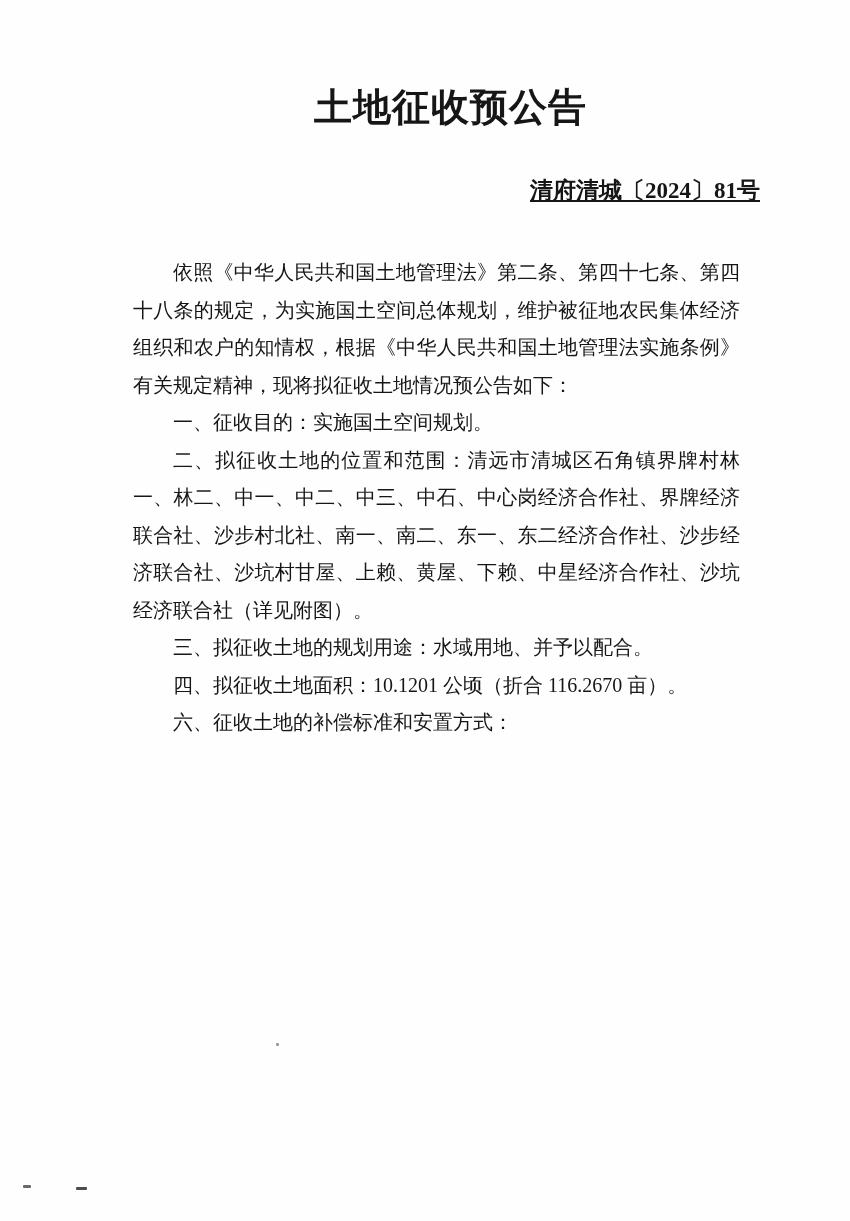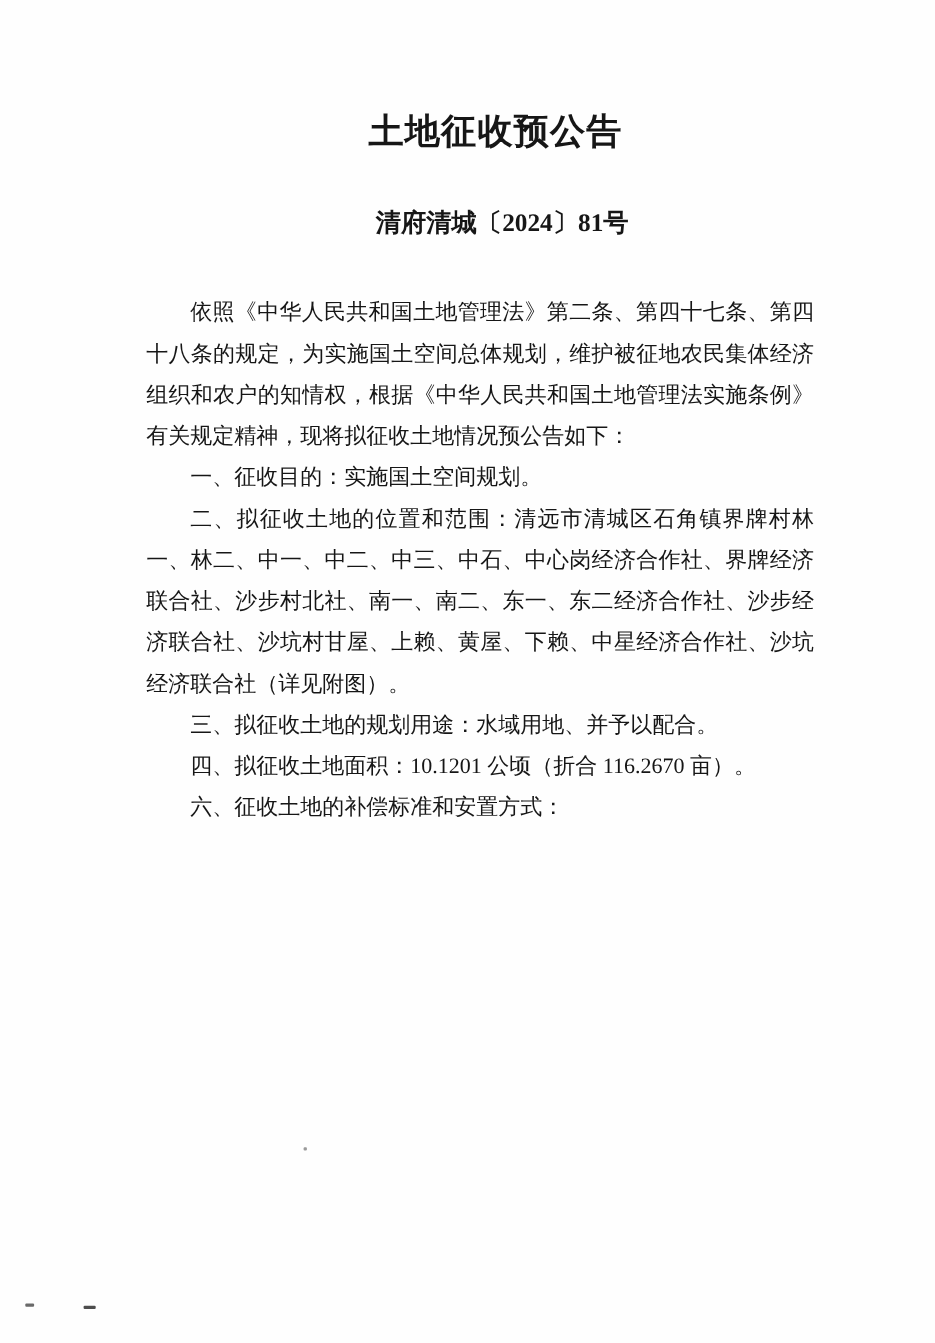--- a/index.html
+++ b/index.html
@@ -17,39 +17,40 @@
     color: #161616;
     -webkit-font-smoothing: antialiased;
   }
   .content {
     position: absolute;
     left: 133px;
     top: 0;
     width: 607px;
   }
   .doc-title {
-    margin: 16px;
+    margin: 4px;
     padding-top: 84px;
-    font-size: 32px;
+    font-size: 38px;
     line-height: 38px;
     font-weight: bold;
     text-align: center;
     letter-spacing: 1px;
     position: relative;
     left: 14px;
   }
   .doc-number {
     margin: 0;
     margin-top: 51px;
     font-size: 23px;
     line-height: 27px;
     font-weight: bold;
-    text-align: center;
+    text-align: right;
     position: relative;
     left: 20px;
+    text-decoration: underline;
   }
   .body-text {
     margin-top: 50px;
     font-size: 20px;
     line-height: 37.5px;
     text-align: justify;
     text-justify: inter-character;
   }
   .body-text p {
     margin: 0;

